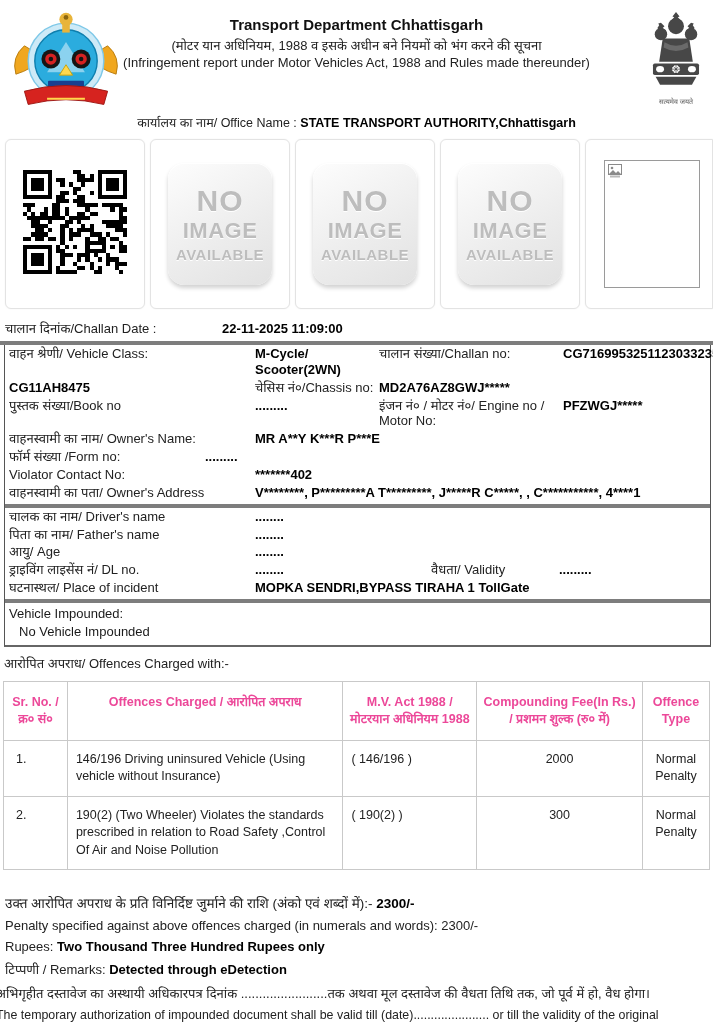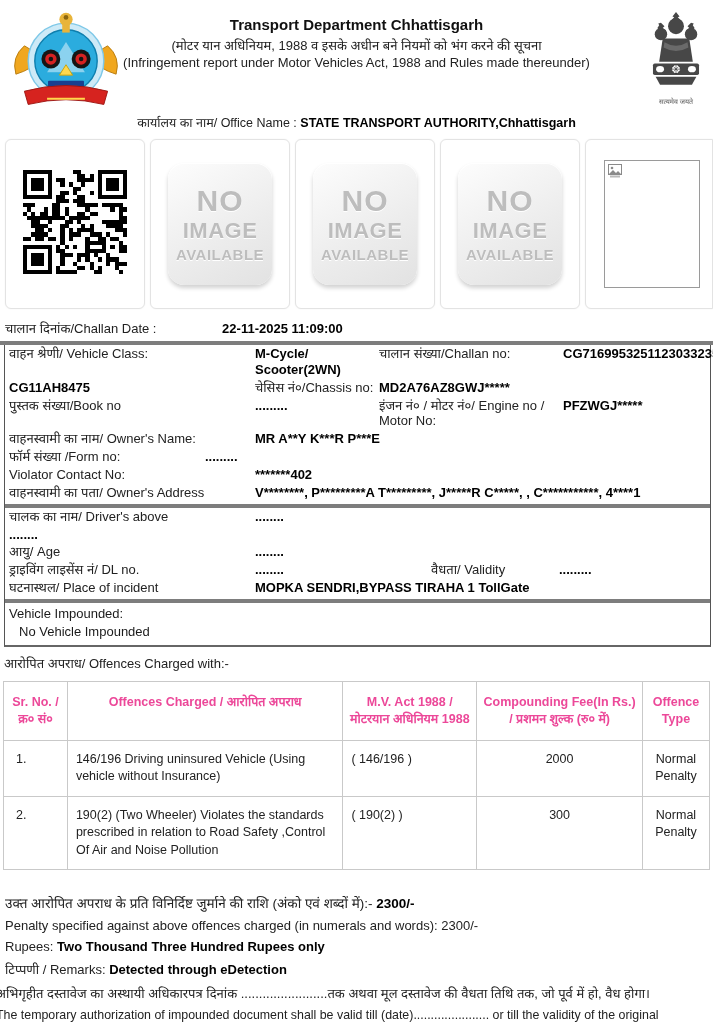--- a/index.html
+++ b/index.html
@@ -430,24 +430,25 @@
       <span class="val">*******402</span>
     </div>
     <div class="row2" style="padding-bottom:3px;">
       <span class="lbl">वाहनस्वामी का पता/ Owner's Address</span>
       <span class="val">V********, P*********A T*********, J*****R C*****, , C***********, 4****1</span>
     </div>
 
     <div class="tsep"></div>
 
     <div class="row2">
-      <span class="lbl">चालक का नाम/ Driver's above</span>
+      <span class="lbl">चालक का नाम/ Driver's name</span>
       <span class="val">........</span>
     </div>
     <div class="row2">
+      <span class="lbl">पिता का नाम/ Father's name</span>
       <span class="val">........</span>
     </div>
     <div class="row2">
       <span class="lbl">आयु/ Age</span>
       <span class="val">........</span>
     </div>
     <div class="rowdl">
       <span class="lbl">ड्राइविंग लाइसेंस नं/ DL no.</span>
       <span class="val">........</span>
       <span class="lbl">वैधता/ Validity</span>

